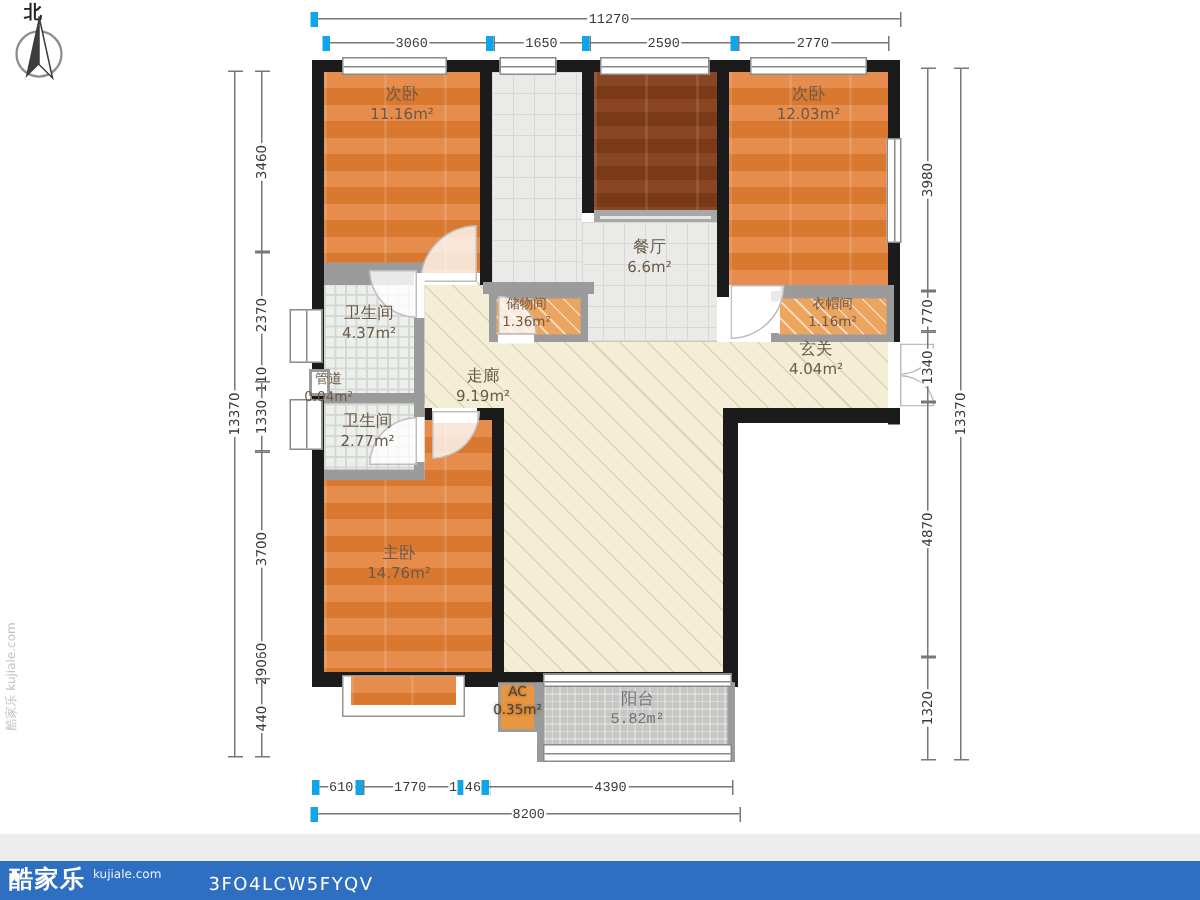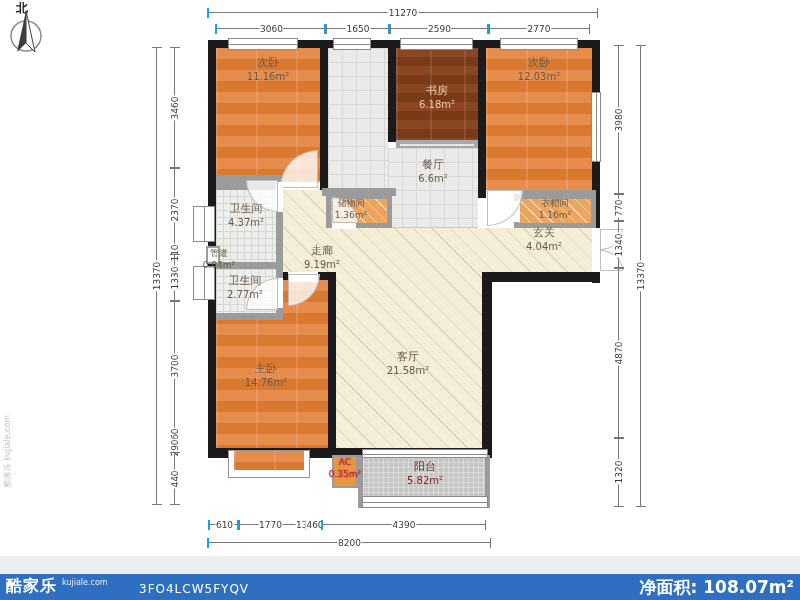--- a/index.html
+++ b/index.html
@@ -36,24 +36,24 @@
   .win.h::after{content:"";position:absolute;left:0;right:0;top:50%;border-top:1px solid #8a8a8a;}
   .win.v::after{content:"";position:absolute;top:0;bottom:0;left:50%;border-left:1px solid #8a8a8a;}
   .door{position:absolute;background:rgba(255,255,255,0.78);border:1px solid #bdbdbd;box-sizing:border-box;}
   .gap{position:absolute;background:#ffffff;}
   
   .rlabel{position:absolute;text-align:center;color:#6a5a49;line-height:1.3;pointer-events:none;}
   .rlabel .nm{font-size:11px;display:block;}
   .rlabel .ar{font-size:10px;display:block;}
   .rlabel.small .nm,.rlabel.small .ar{font-size:9px;}
   .rlabel.light{color:#ecd0ab;}
-  .rlabel.white{color:#be185d;text-shadow:0 0 2px rgba(120,70,20,0.8);}
-  .rlabel.gray{color:#7f1d1d;}
-  
-  .dh{position:absolute;height:10px;border-left:2px solid #0ea5e9;border-right:1px solid #777;}
+  .rlabel.white{color:#404040;text-shadow:0 0 2px rgba(120,70,20,0.8);}
+  .rlabel.gray{color:#737373;font-family:Liberation Mono, monospace;}
+  
+  .dh{position:absolute;height:10px;border-left:5px solid #0ea5e9;border-right:1px solid #777;font-family:Liberation Mono, monospace;}
   .dh::before{content:"";position:absolute;left:0;right:0;top:4px;border-top:1px solid #777;}
   .dh span{position:absolute;left:50%;top:50%;transform:translate(-50%,-50%);
            background:#fff;padding:0 1px;font-size:9px;color:#3a3a3a;white-space:nowrap;}
   .dv{position:absolute;width:10px;border-top:1px solid #777;border-bottom:1px solid #777;}
   .dv::before{content:"";position:absolute;top:0;bottom:0;left:4px;border-left:1px solid #777;}
   .dv span{position:absolute;left:50%;top:50%;transform:translate(-50%,-50%) rotate(-90deg);
            background:#fff;padding:0 1px;font-size:9px;color:#3a3a3a;white-space:nowrap;}
   
   #footer-strip{position:absolute;left:0;top:556px;width:800px;height:18px;background:#ededed;}
   #footer-bar{position:absolute;left:0;top:574px;width:800px;height:26px;background:#2e6fc2;color:#fff;}
@@ -150,24 +150,20 @@
   <div class="door" style="left:332px;top:197px;width:26px;height:26px;border-radius:0 100% 0 0"></div>
 
   <div class="gap" style="left:592px;top:228px;width:8px;height:44px"></div>
   <div class="door" style="left:600px;top:229px;width:23px;height:21px;border-radius:0 0 100% 0"></div>
   <div class="door" style="left:600px;top:250px;width:23px;height:21px;border-radius:0 100% 0 0"></div>
 
   <div class="rlabel" style="left:216px;top:56px;width:104px">
     <span class="nm">次卧</span>
       <span class="ar">11.16m²</span>
     </div>
-  <div class="rlabel light" style="left:396px;top:84px;width:82px">
-    <span class="nm">书房</span>
-      <span class="ar">6.18m²</span>
-    </div>
   <div class="rlabel" style="left:486px;top:56px;width:106px">
     <span class="nm">次卧</span>
       <span class="ar">12.03m²</span>
     </div>
   <div class="rlabel" style="left:388px;top:158px;width:90px">
     <span class="nm">餐厅</span>
       <span class="ar">6.6m²</span>
     </div>
   <div class="rlabel" style="left:214px;top:202px;width:64px">
     <span class="nm">卫生间</span>
@@ -189,24 +185,20 @@
     <span class="nm">衣帽间</span>
       <span class="ar">1.16m²</span>
     </div>
   <div class="rlabel" style="left:282px;top:244px;width:80px">
     <span class="nm">走廊</span>
       <span class="ar">9.19m²</span>
     </div>
   <div class="rlabel" style="left:498px;top:226px;width:92px">
     <span class="nm">玄关</span>
       <span class="ar">4.04m²</span>
-    </div>
-  <div class="rlabel" style="left:352px;top:350px;width:112px">
-    <span class="nm">客厅</span>
-      <span class="ar">21.58m²</span>
     </div>
   <div class="rlabel" style="left:216px;top:362px;width:100px">
     <span class="nm">主卧</span>
       <span class="ar">14.76m²</span>
     </div>
   <div class="rlabel small white" style="left:316px;top:457px;width:58px">
     <span class="nm">AC</span>
       <span class="ar">0.35m²</span>
     </div>
   <div class="rlabel gray" style="left:378px;top:460px;width:94px">
@@ -297,17 +289,13 @@
     </div>
 
   <div id="side-wm">酷家乐 kujiale.com</div>
 </div>
 
 <div id="footer-strip"></div>
 <div id="footer-bar">
   <span id="logo">酷家乐</span>
   <span id="logo-domain">kujiale.com</span>
   <span id="plan-code">3FO4LCW5FYQV</span>
-  <span id="net-area">
-    <span>净面积:</span>
-    <span>108.07m²</span>
-  </span>
 </div>
 
 </body></html>

